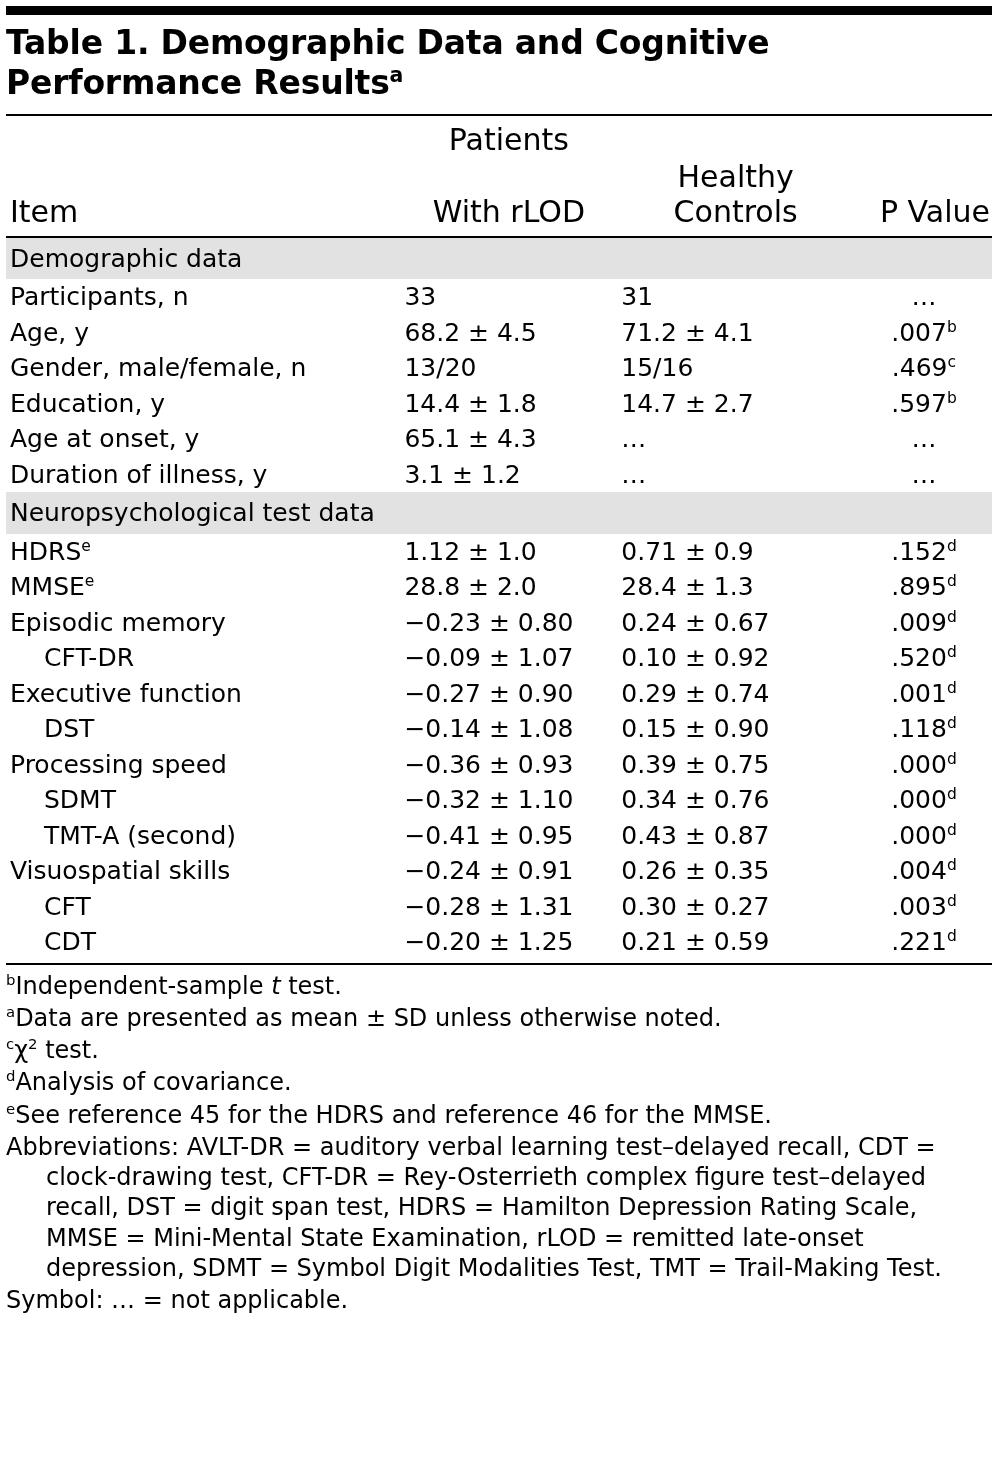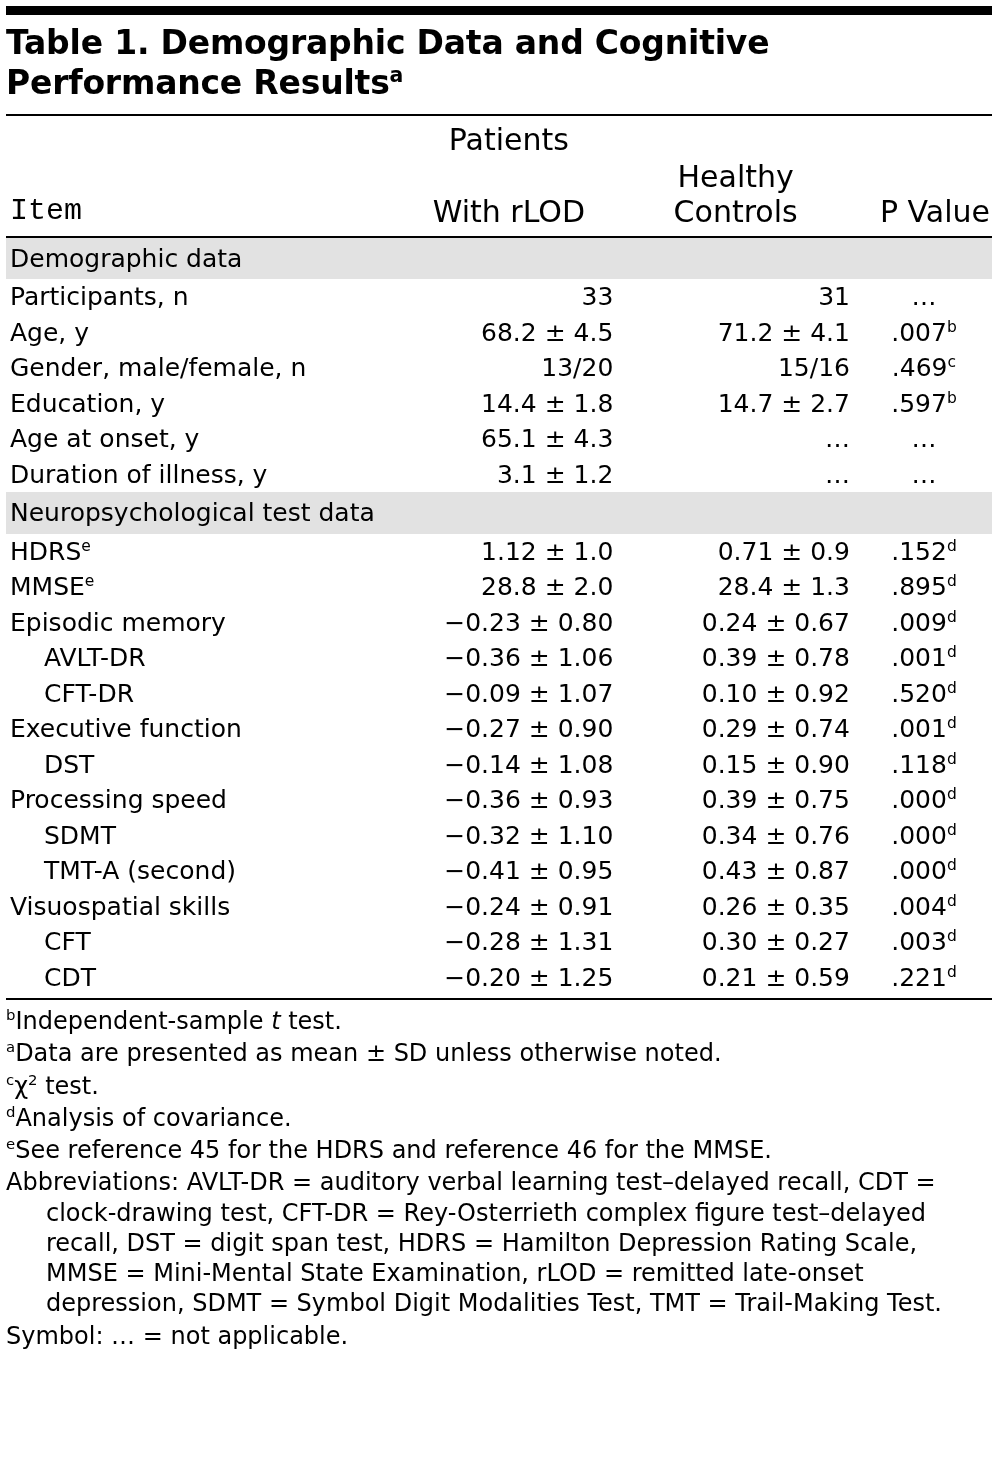--- a/index.html
+++ b/index.html
@@ -49,36 +49,36 @@
     border-top: 2px solid #000000;
     height: 4px;
     padding: 0;
   }
   thead th {
     font-weight: normal;
     font-size: 30px;
     padding: 2px 4px;
     vertical-align: bottom;
   }
-  thead th.item  { text-align: left; font-family: Liberation Mono, monospace; }
+  thead th.item  { text-align: left; }
   thead th.num   { text-align: center; }
   thead th.p     { text-align: right; padding-right: 2px;}
   thead tr.head-line th {
     border-bottom: 2px solid #000000;
     padding-bottom: 6px;
   }
   thead tr.sub-head th {
     padding-bottom: 0;
   }
   tbody td {
     padding: 3px 4px;
     vertical-align: baseline;
   }
   td.item { text-align: left; }
-  td.num  { text-align: right; }
+  td.num  { text-align: left; }
   td.pval { text-align: center; padding-right: 2px; }
   td.num sup, td.pval sup, td.item sup {
     font-size: 0.62em;
     vertical-align: super;
     line-height: 0;
   }
   tr.section td {
     background: #e2e2e2;
     font-size: 25px;
     padding: 6px 4px 6px 4px;
@@ -202,26 +202,20 @@
           <td class="num">28.4 ± 1.3</td>
           <td class="pval"><span>.895</span><sup>d</sup></td>
         </tr>
         <tr>
           <td class="item"><span>Episodic memory</span></td>
           <td class="num">−0.23 ± 0.80</td>
           <td class="num">0.24 ± 0.67</td>
           <td class="pval"><span>.009</span><sup>d</sup></td>
         </tr>
         <tr class="indent">
-          <td class="item"><span>AVLT-DR</span></td>
-          <td class="num">−0.36 ± 1.06</td>
-          <td class="num">0.39 ± 0.78</td>
-          <td class="pval"><span>.001</span><sup>d</sup></td>
-        </tr>
-        <tr class="indent">
           <td class="item"><span>CFT-DR</span></td>
           <td class="num">−0.09 ± 1.07</td>
           <td class="num">0.10 ± 0.92</td>
           <td class="pval"><span>.520</span><sup>d</sup></td>
         </tr>
         <tr>
           <td class="item"><span>Executive function</span></td>
           <td class="num">−0.27 ± 0.90</td>
           <td class="num">0.29 ± 0.74</td>
           <td class="pval"><span>.001</span><sup>d</sup></td>

